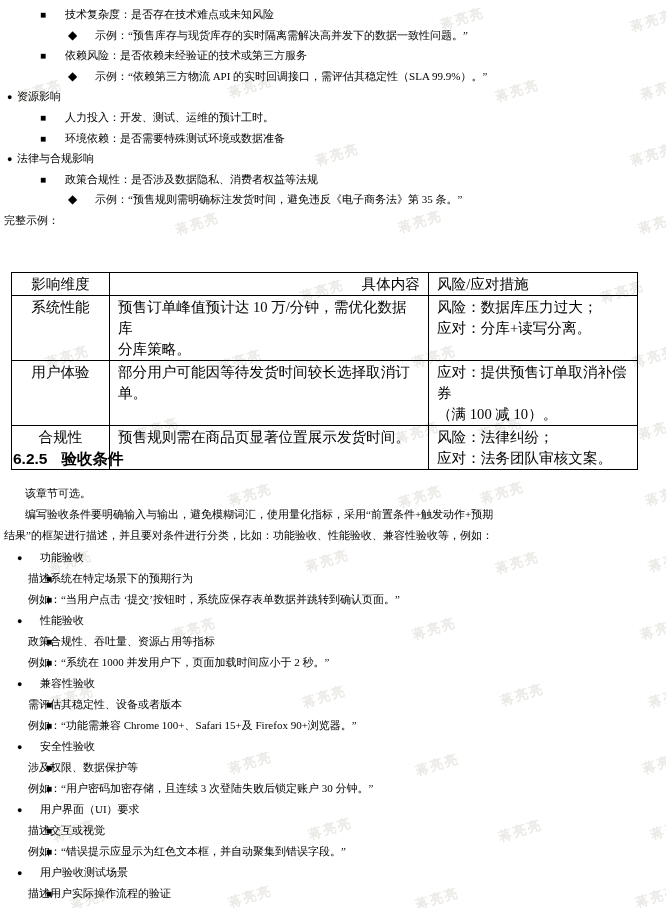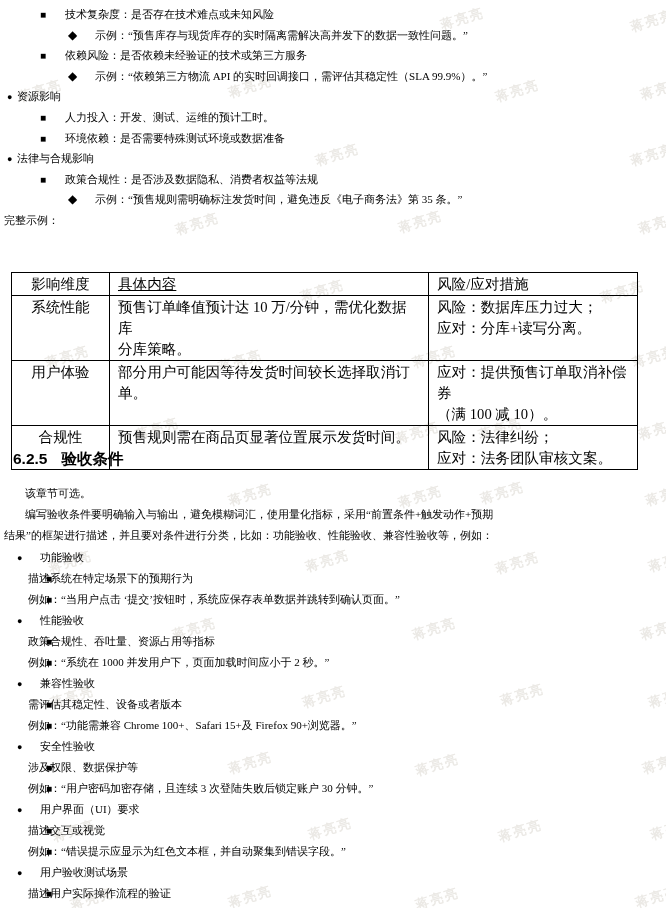--- a/index.html
+++ b/index.html
@@ -55,21 +55,21 @@
   }
   #impact-table td,#impact-table th{
     border:1px solid #000;vertical-align:top;
     padding:1px 8px 0 8px;line-height:21px;font-weight:normal;
   }
   #impact-table th{height:19px;}
   #impact-table .col-dim{width:90px;}
   #impact-table .col-content{width:293px;}
   #impact-table .col-risk{width:192px;}
   th.h-dim{text-align:center;}
-  th.h-content{text-align:left;text-decoration:underline;}
+  th.h-content{text-align:right;}
   th.h-risk{text-align:left;padding-left:34px;}
   td.c-dim{text-align:center;}
   td.c-content,td.c-risk{white-space:pre-line;text-align:left;}
   tr.row-tall{height:41px;}
   tr.row-last{height:39px;}
   
   #section-heading{
     position:absolute;left:13px;top:449px;
     font-family:"Liberation Sans","DejaVu Sans",sans-serif;
     font-size:15.5px;font-weight:bold;white-space:nowrap;

